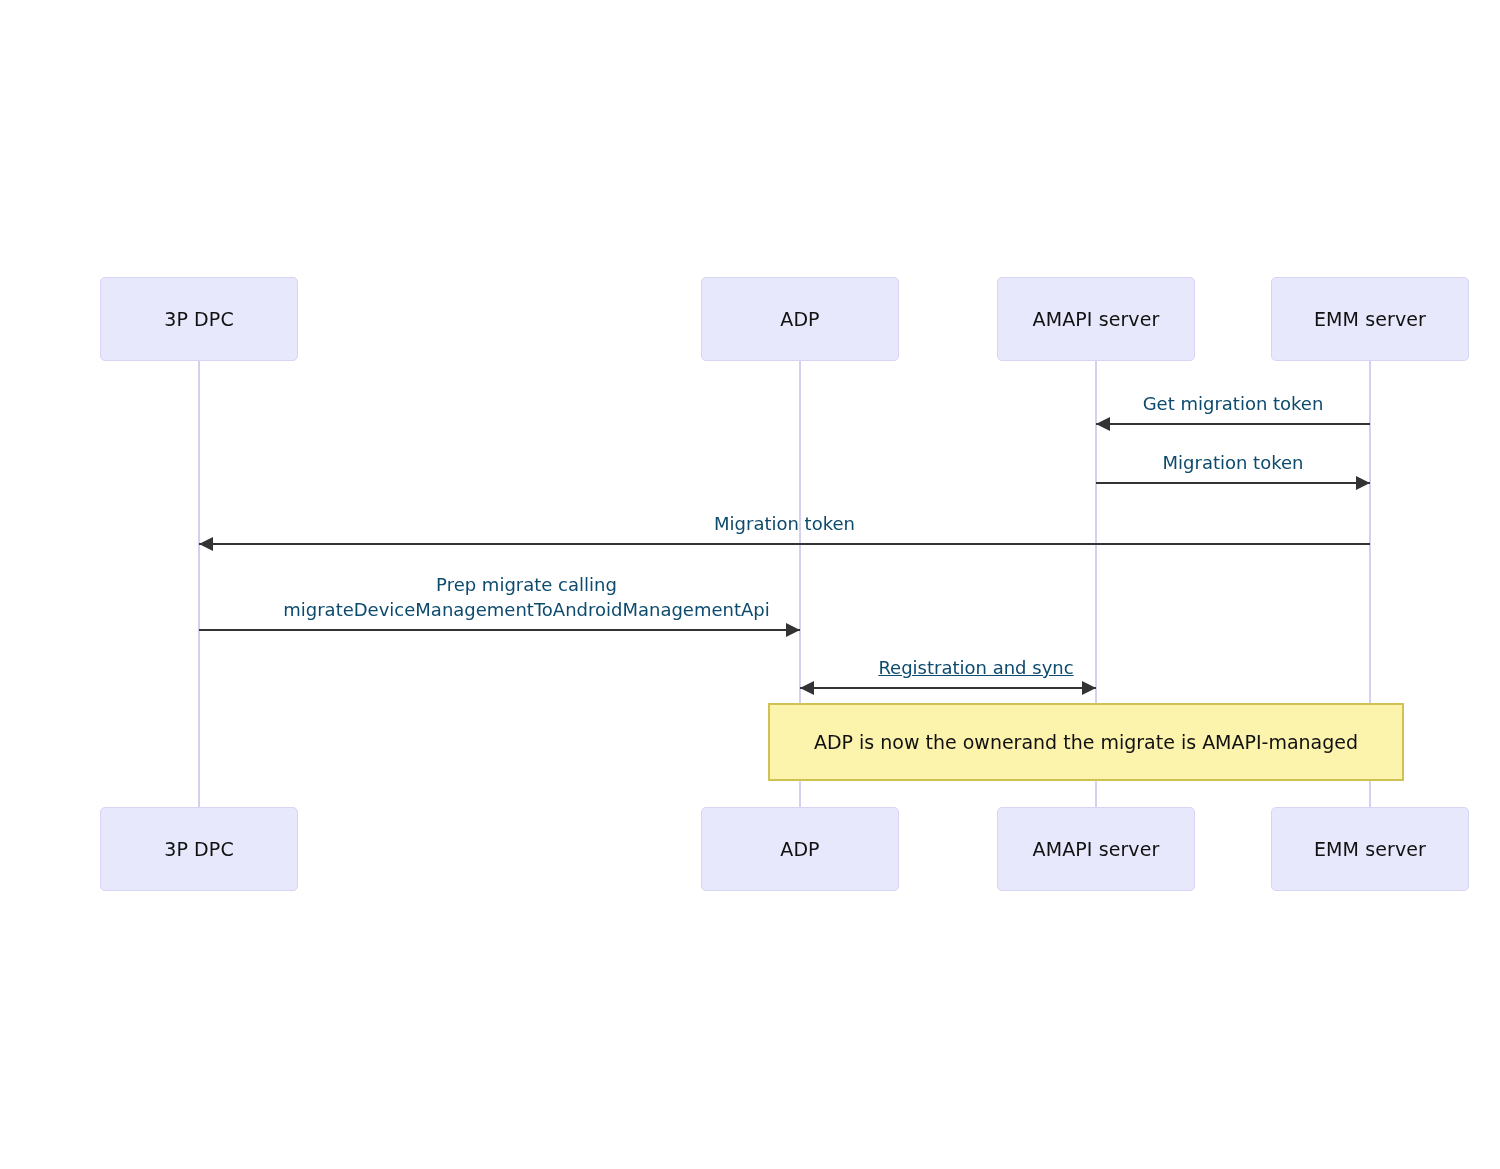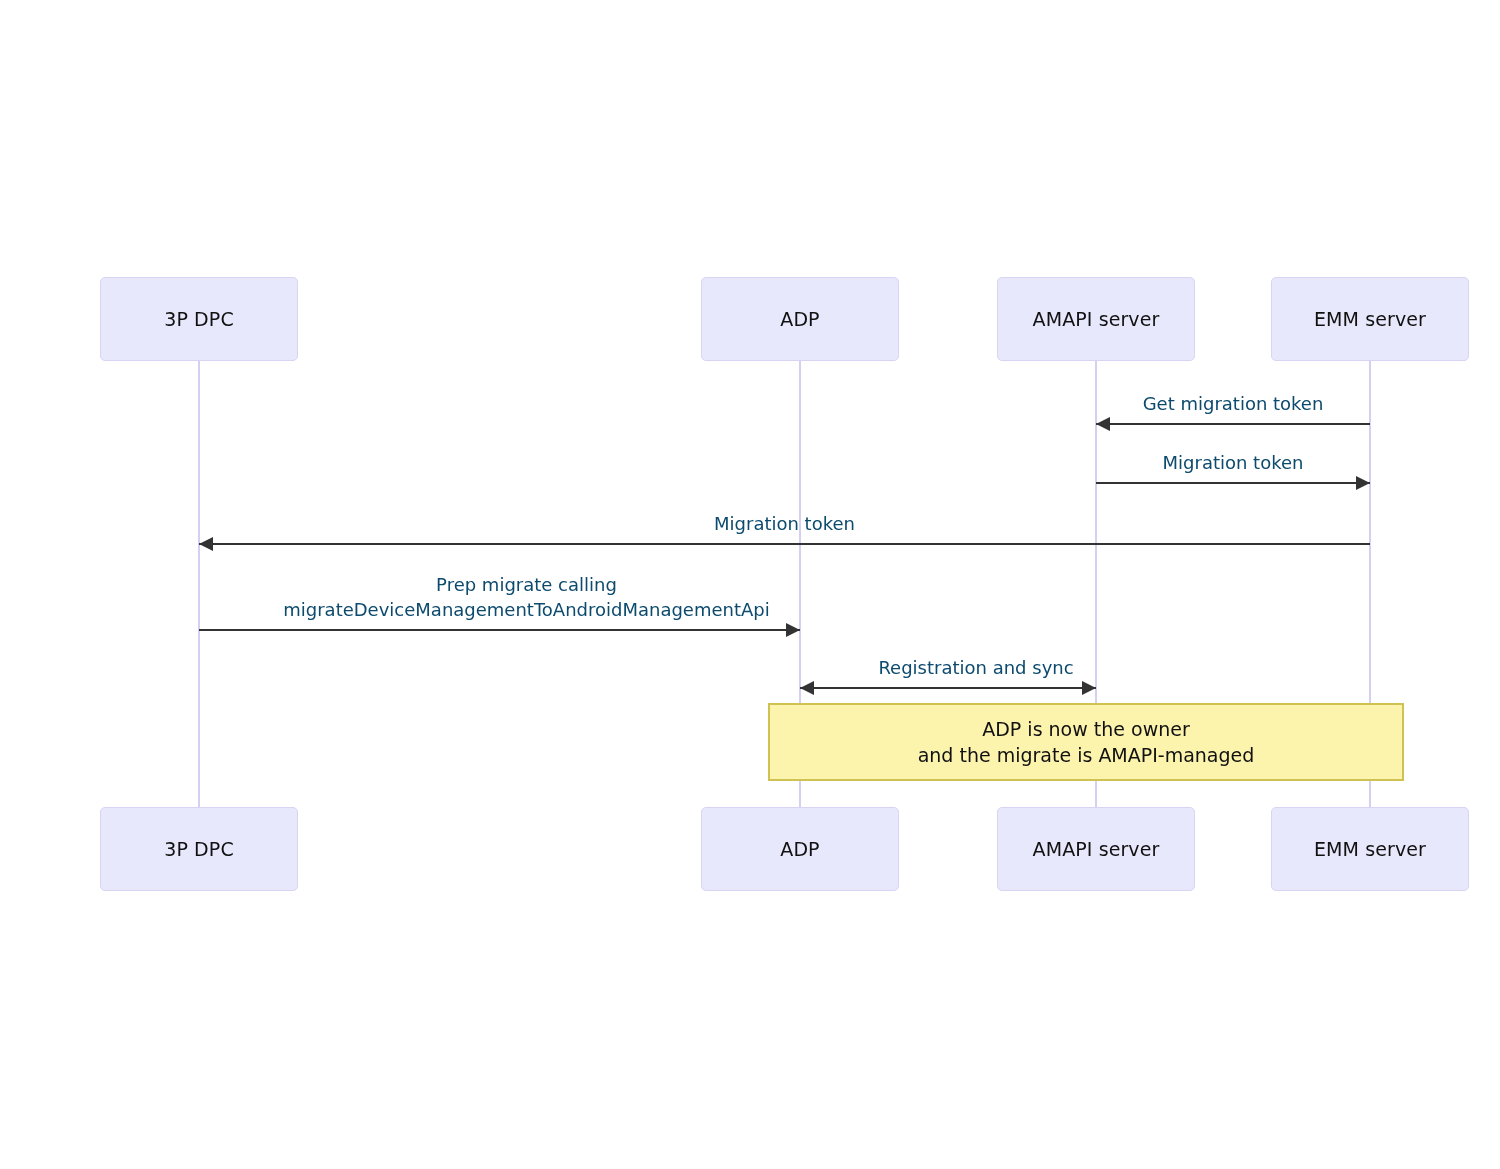--- a/index.html
+++ b/index.html
@@ -74,21 +74,21 @@
     white-space: pre;
     user-select: none;
   }
   
   .note-box {
     position: absolute;
     box-sizing: border-box;
     background: #fcf3ad;
     border: 2px solid #cfc253;
     display: flex;
-    flex-direction: column;
+    flex-direction: row;
     align-items: center;
     justify-content: center;
     color: #111111;
     font-size: 19px;
     font-family: "DejaVu Sans", sans-serif;
     line-height: 26px;
     text-align: center;
     user-select: none;
   }
 </style>
@@ -133,18 +133,18 @@
     <div class="msg-line" style="left: 164px; top: 543px; width: 1171px;"></div>
     <div class="arrowhead left" style="top: 537px; left: 164px;"></div>
     <div class="msg-label" style="left: 164px; width: 1171px; top: 511px;">Migration token</div>
     <div class="msg-line" style="left: 164px; top: 629px; width: 601px;"></div>
     <div class="arrowhead right" style="top: 623px; left: 751px;"></div>
     <div class="msg-label" style="left: 164px; width: 655px; top: 572px;">Prep migrate calling
 migrateDeviceManagementToAndroidManagementApi</div>
     <div class="msg-line" style="left: 765px; top: 687px; width: 296px;"></div>
     <div class="arrowhead left" style="top: 681px; left: 765px;"></div>
     <div class="arrowhead right" style="top: 681px; left: 1047px;"></div>
-    <div class="msg-label" style="left: 765px; width: 352px; top: 655px;">Registration and sync</div>
+    <div class="msg-label" style="left: 765px; width: 352px; top: 655px; text-decoration: underline;">Registration and sync</div>
     <div class="note-box" style="left: 733px; top: 703px; width: 636px; height: 78px;">
       <div>ADP is now the owner</div>
       <div>and the migrate is AMAPI-managed</div>
     </div>
   </div>
 
 </body></html>

